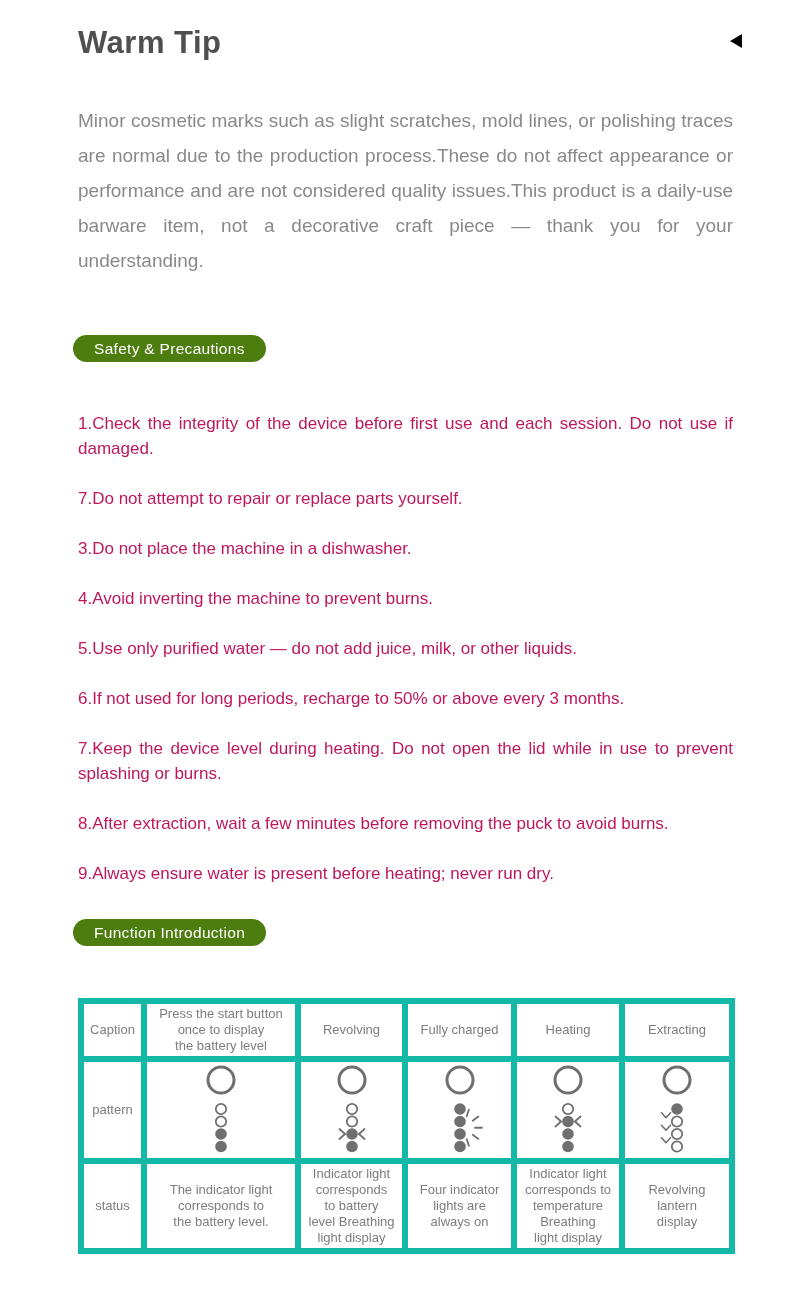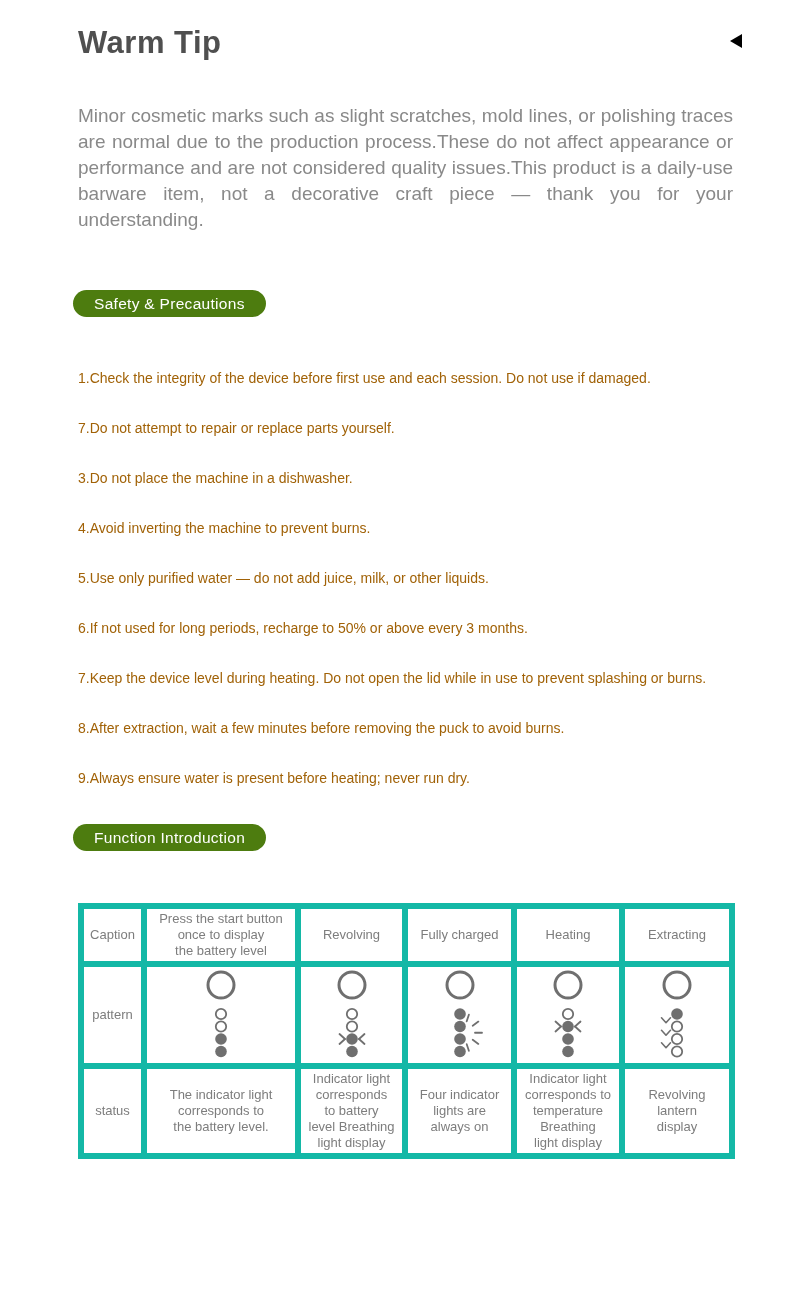--- a/index.html
+++ b/index.html
@@ -18,37 +18,37 @@
   .nav-triangle {
     position:absolute; right:-9px; top:9px;
     width:0; height:0;
     border-top:7px solid transparent; border-bottom:7px solid transparent;
     border-right:12px solid #000;
     cursor:pointer;
   }
 
   .intro {
     margin-top:42px;
-    font-size:19px; line-height:26px; color:#898989;
+    font-size:19px; line-height:35px; color:#898989;
     text-align:justify;
   }
 
   .pill-row-safety { margin-top:57px; }
   .pill-row-function { margin-top:33px;text-decoration:underline; }
   .pill {
     display:inline-block; background:#4d7c0f; color:#ffffff;
     font-size:15.5px; line-height:17px; padding:5px 21px;
     border-radius:14px; letter-spacing:0.3px;
   }
   .pill-row-safety .pill { margin-left:-5px; }
   .pill-row-function .pill { margin-left:-5px; }
 
   .safety-list { margin-top:49px; }
   .safety-list p {
-    font-size:14px; line-height:25px; color:#a16207;
+    font-size:17px; line-height:25px; color:#be185d;
     text-align:justify; margin-bottom:25px;
   }
 
   .func-table {
     border-collapse:collapse; table-layout:fixed;
     width:651px; margin-top:52px;
   }
   .func-table td {
     border:6px solid #14b8a6;
     color:#7d7d7d; font-size:13px; line-height:16px;

